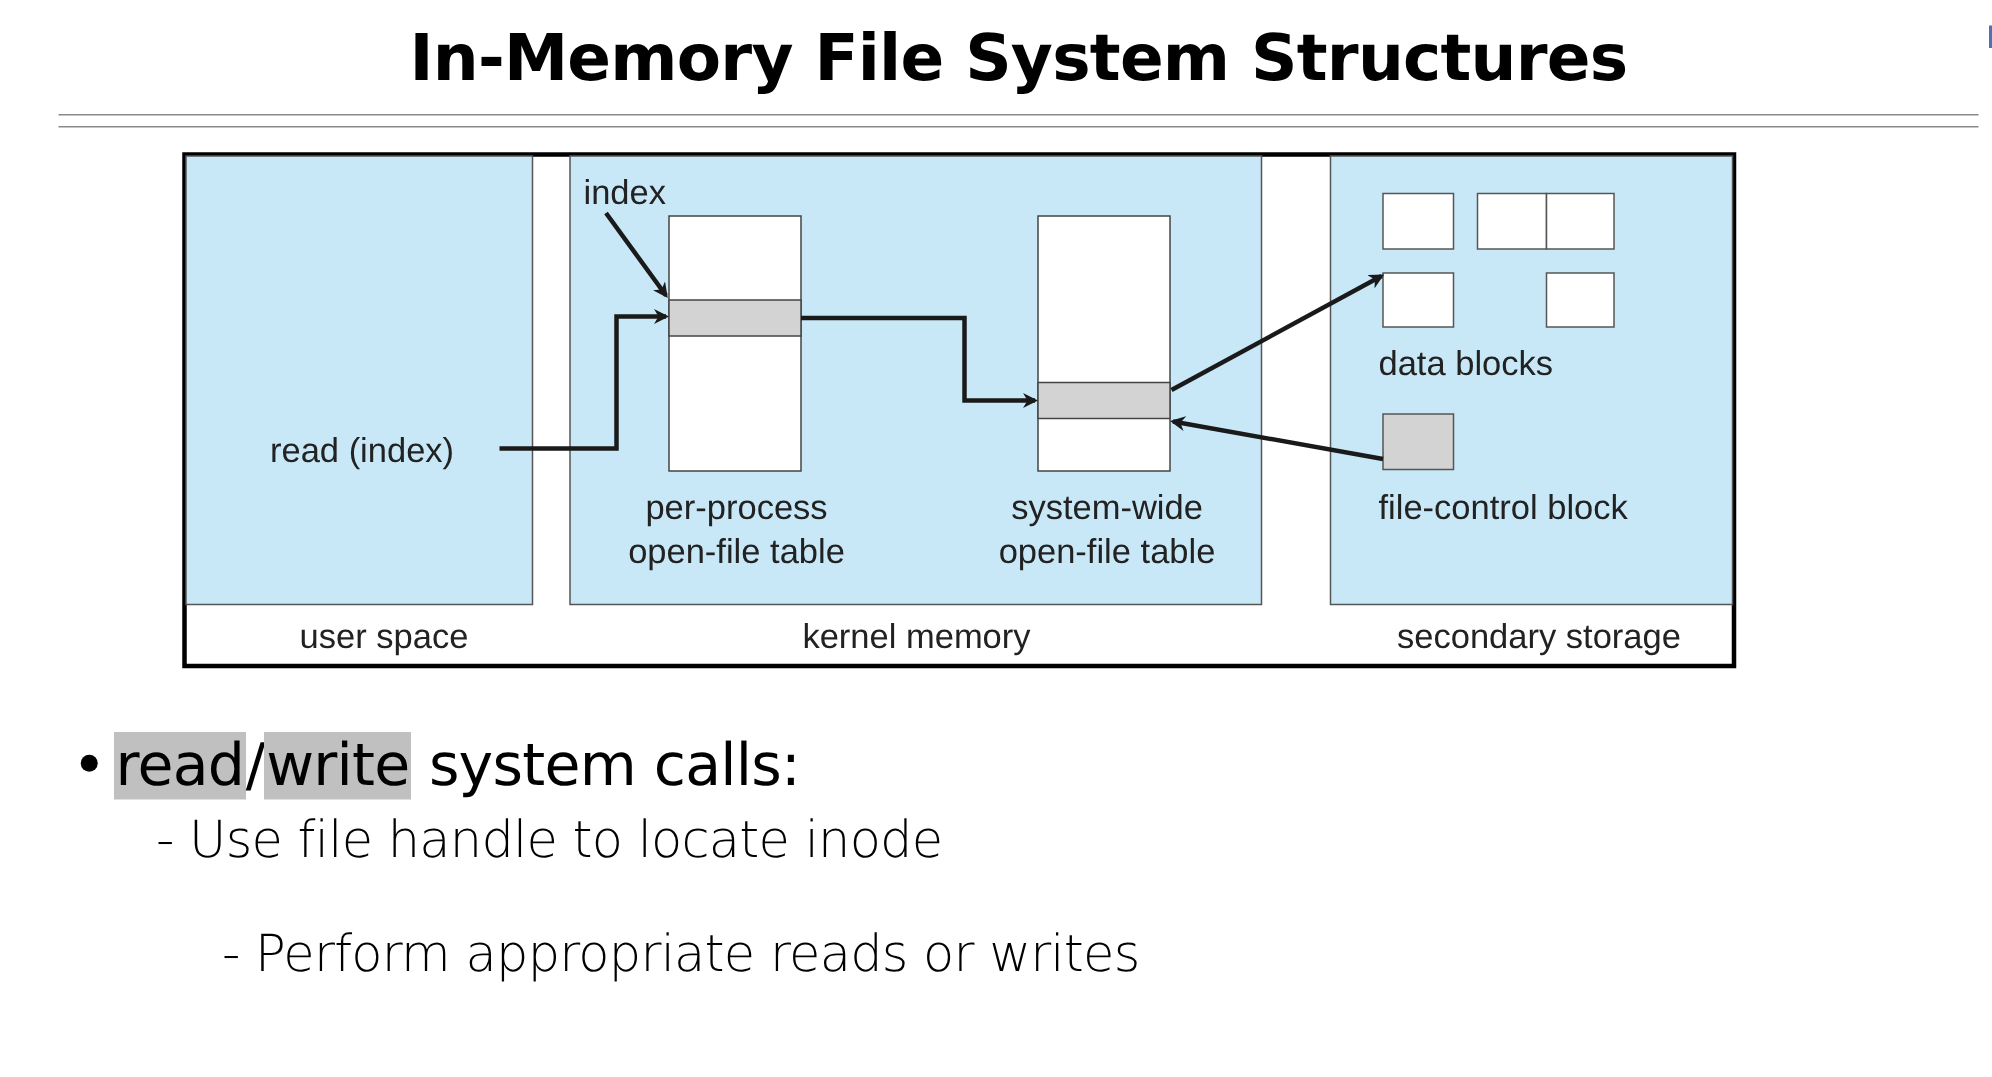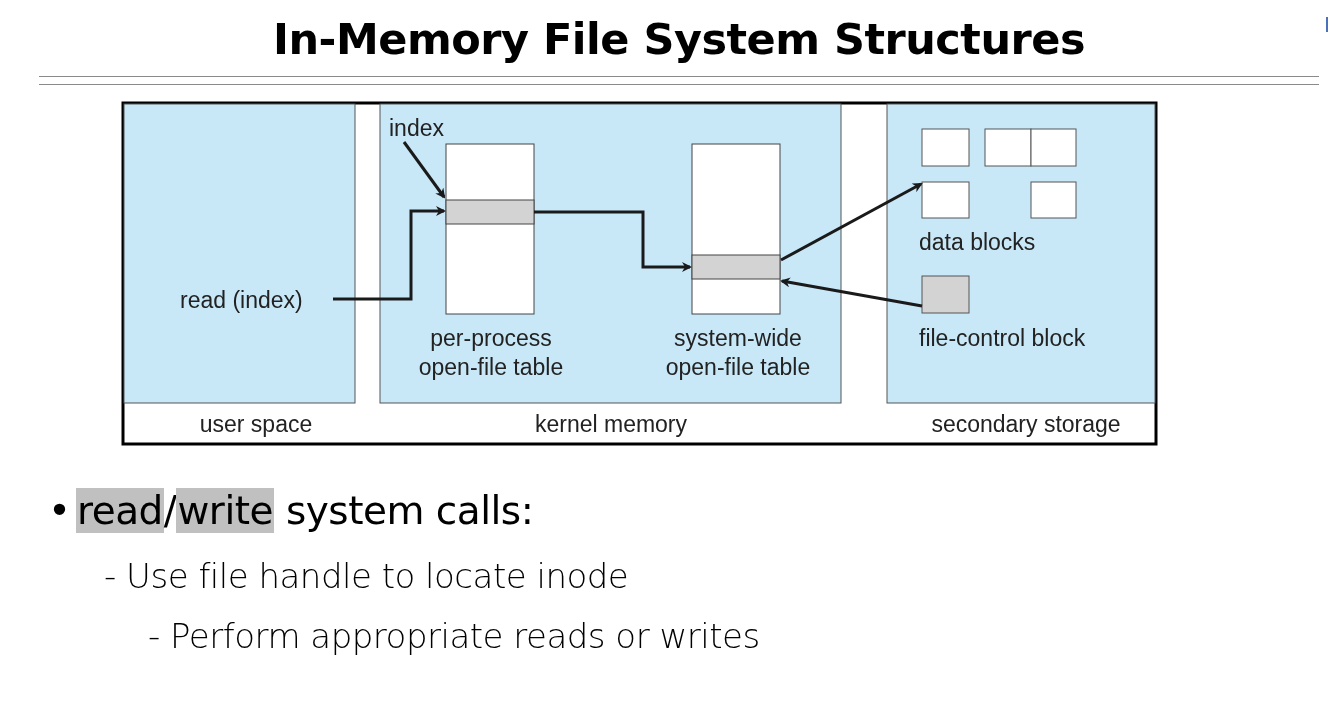--- a/index.html
+++ b/index.html
@@ -13,21 +13,21 @@
     .rule.r1 { top: 76px; }
     .rule.r2 { top: 84px; }
     .edge-mark { position: absolute; left: 1326px; top: 17px; width: 2px; height: 15px; background: #4a72b8; }
     svg.diagram { position: absolute; left: 0; top: 0; }
     .diag-text { font-family: "Liberation Sans", sans-serif; font-size: 23px; fill: #222; }
     .bullets { position: absolute; left: 48px; top: 488px; font-family: "DejaVu Sans", sans-serif; color: #000; }
     .b1 { position: absolute; left: 0; top: 0; font-size: 39px; white-space: nowrap; font-weight: 400; letter-spacing: -0.5px; }
     .b1 .dot { display: inline-block; width: 28px; }
     .hl { background: #c0c0c0; padding: 0 1px; }
     .b2 { position: absolute; left: 56px; font-size: 34px; white-space: nowrap; letter-spacing: -0.5px; font-weight: 200; }
-    .b2.s1 { top: 68px; }
+    .b2.s1 { top: 52px; }
     .b2.s2 { top: 128px; margin-left: 44px; }
   </style>
 </head>
 <body>
 
 <div class="title">In-Memory File System Structures</div>
 <div class="rule r1"></div>
 <div class="rule r2"></div>
 <div class="edge-mark"></div>
 

